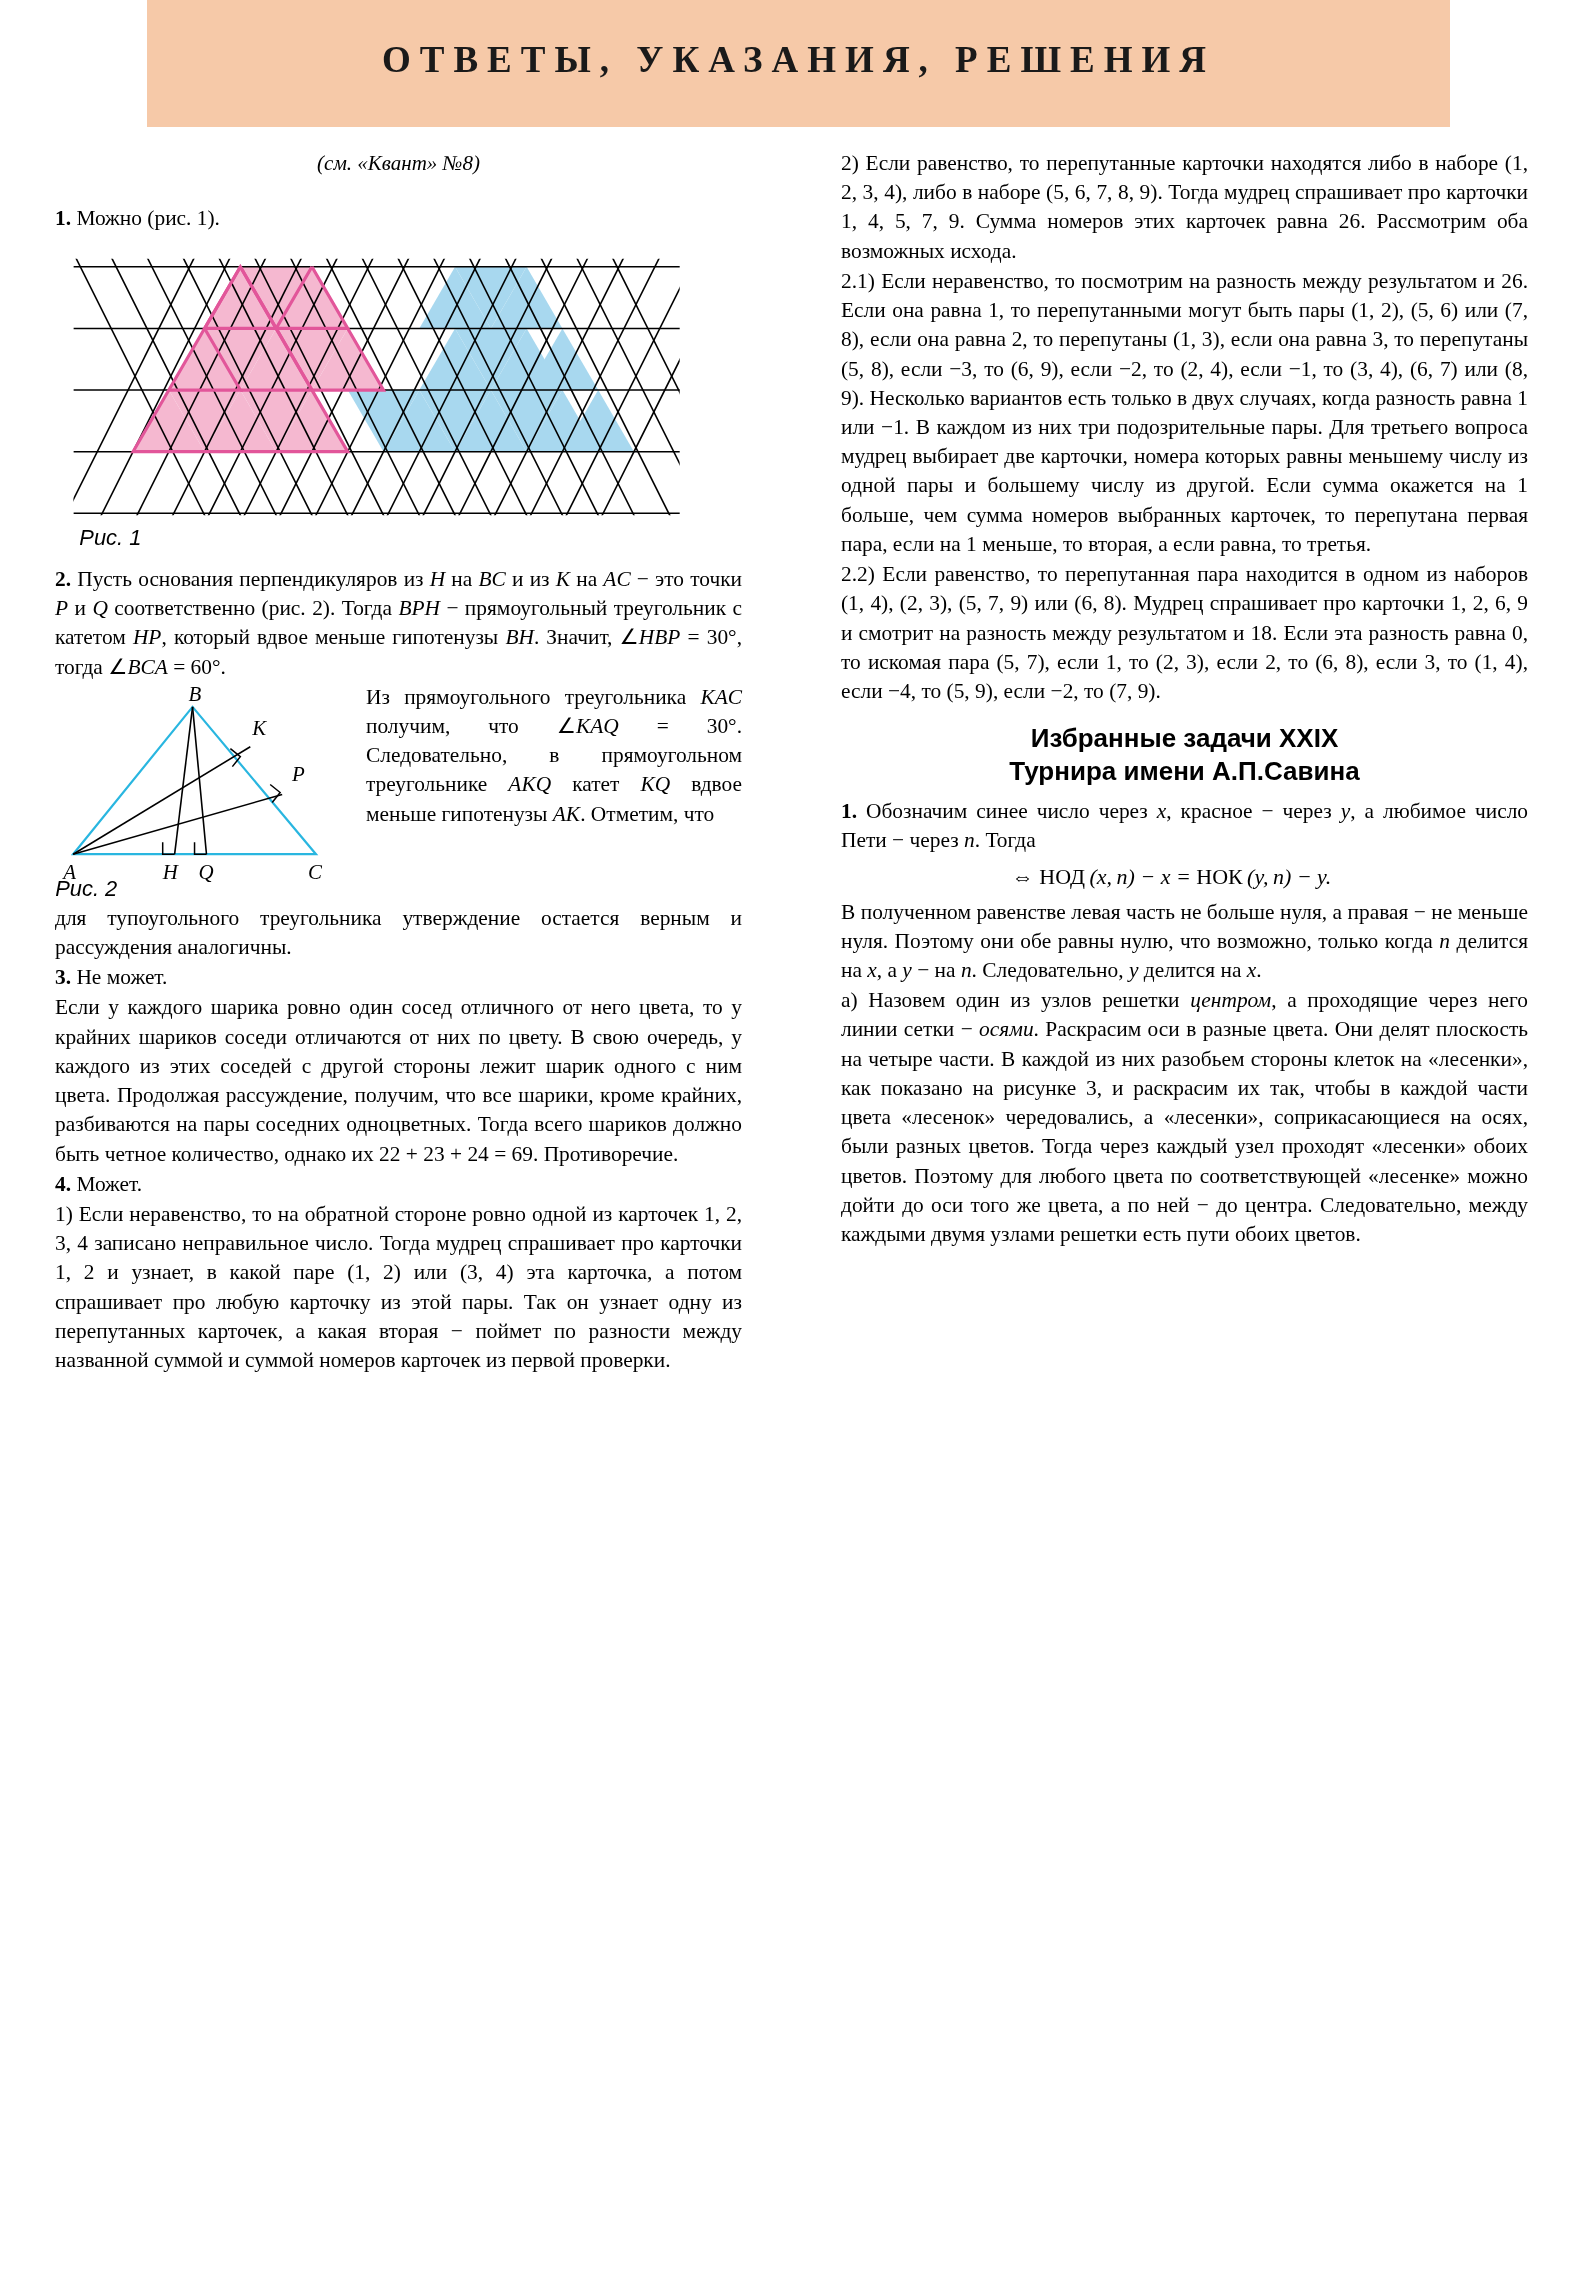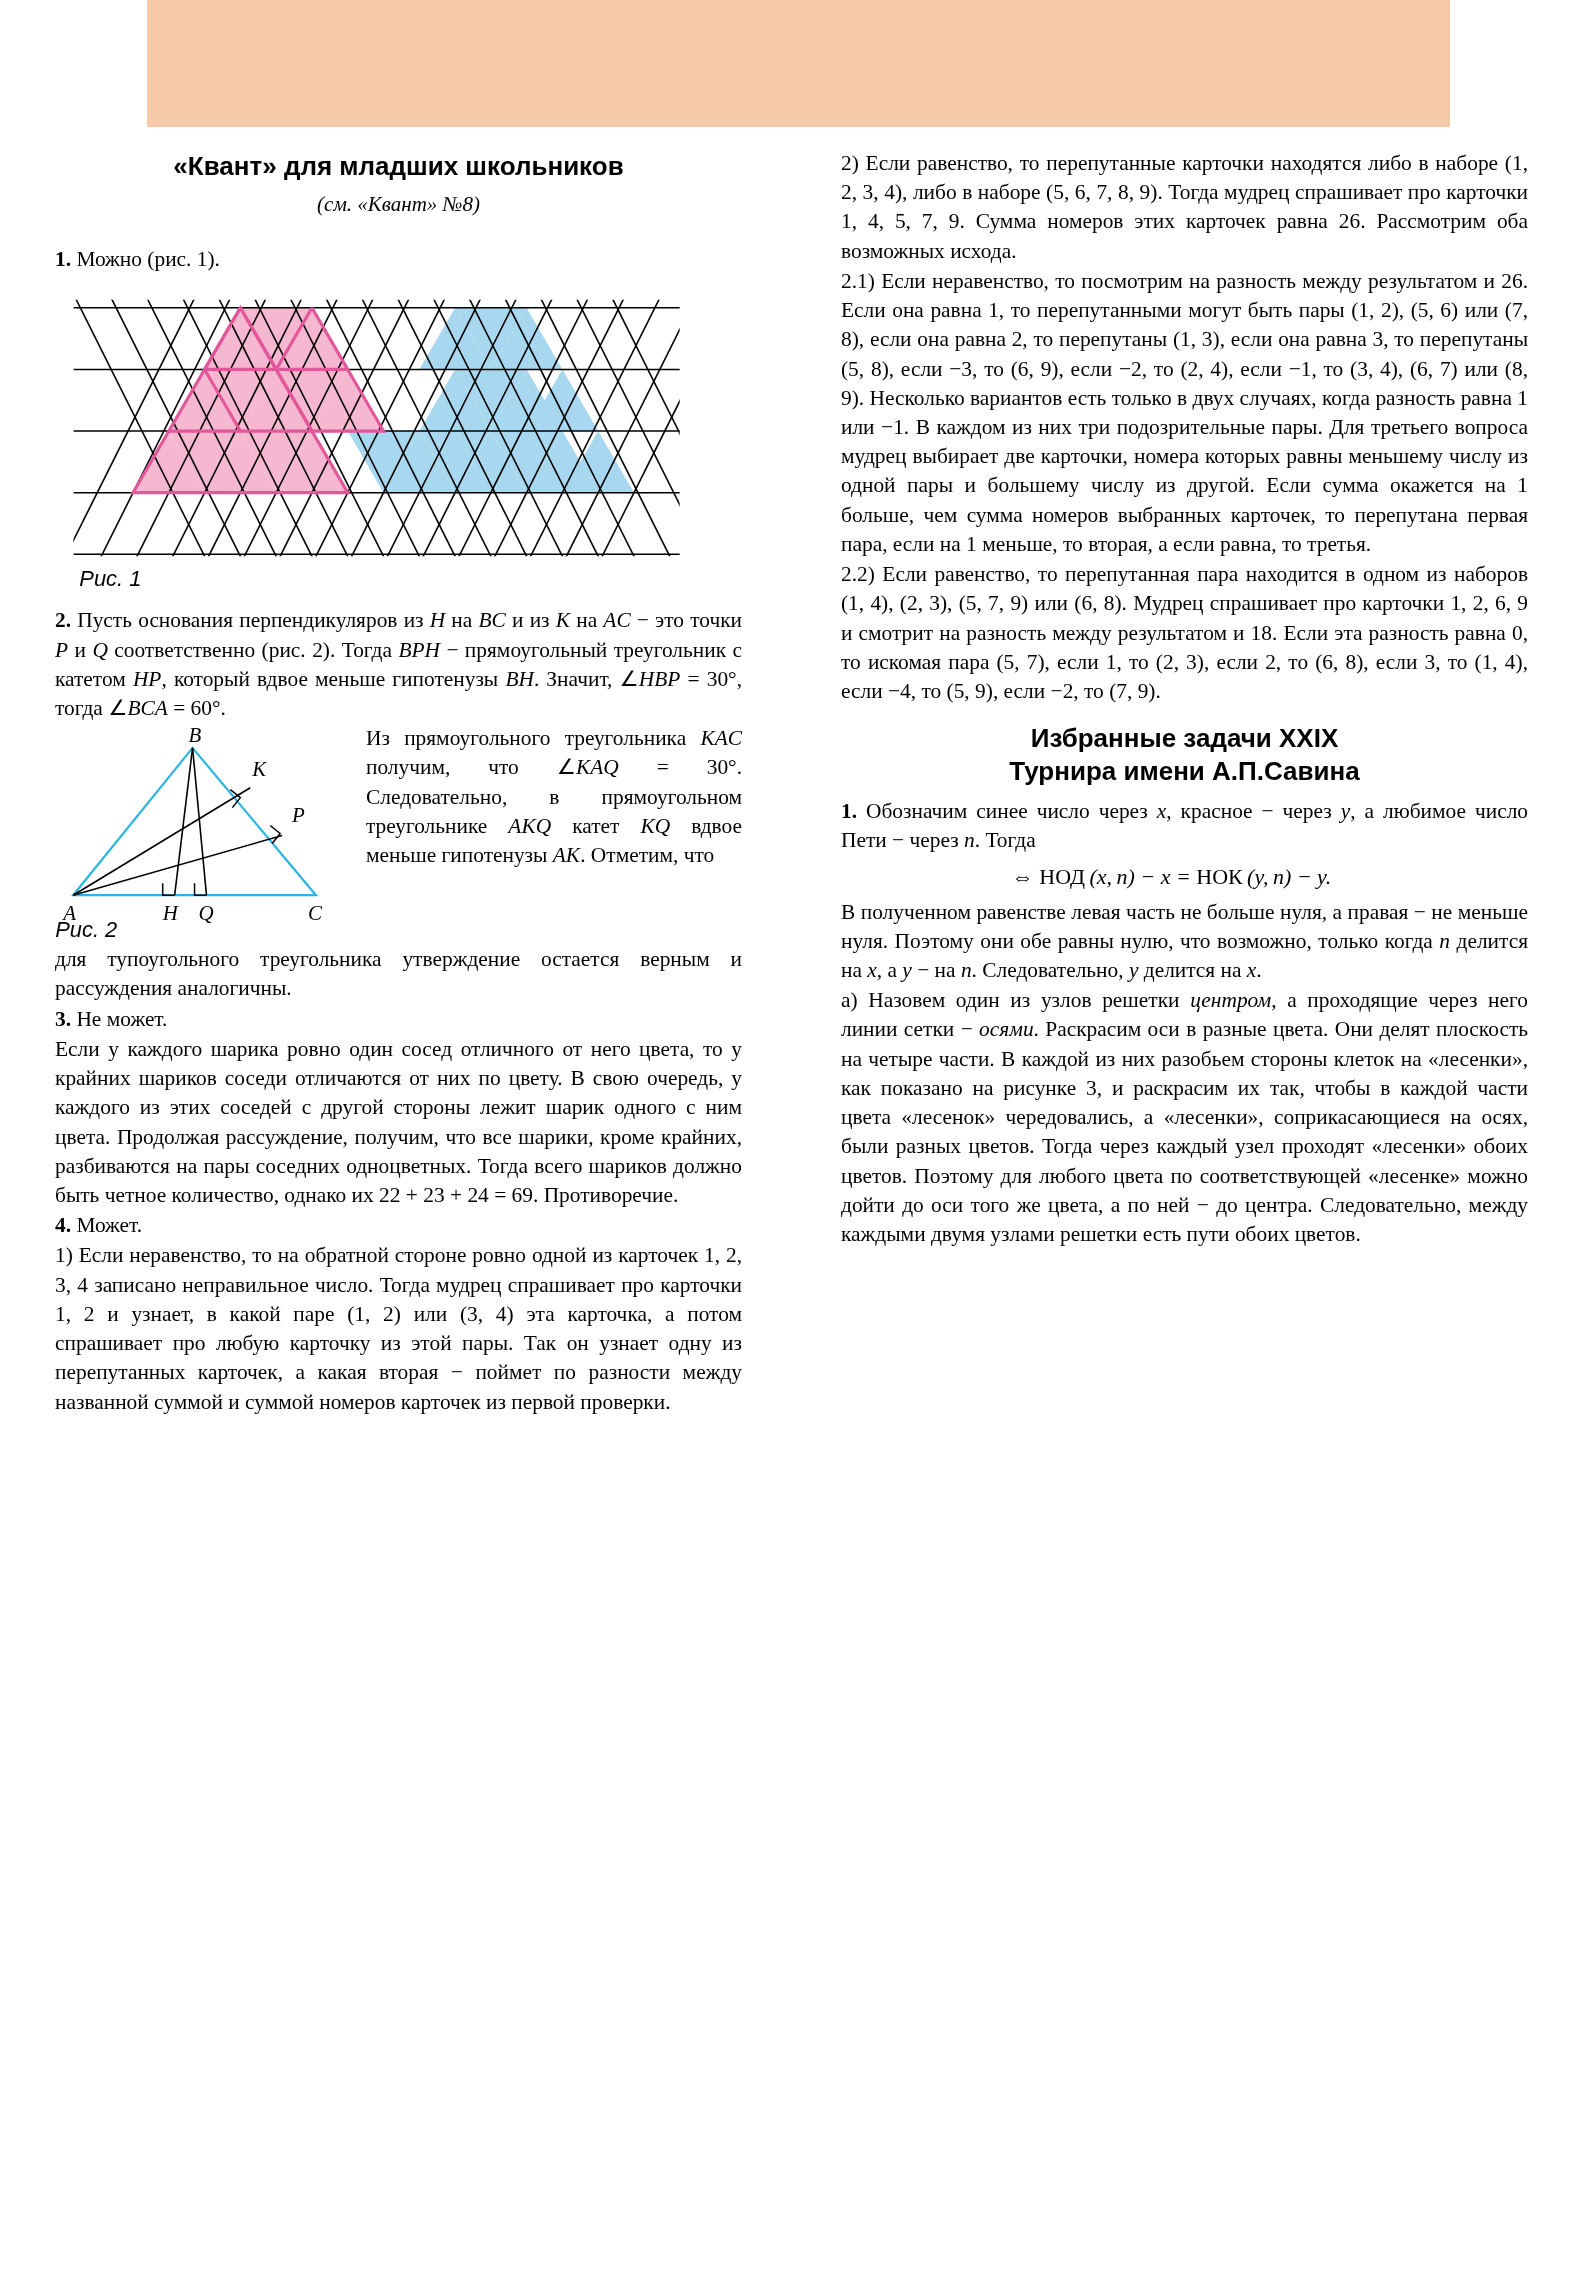--- a/index.html
+++ b/index.html
@@ -103,24 +103,24 @@
     margin: 2px 12px 0 0;
   }
   .clear { clear: both; }
 </style>
 </head>
 <body>
 
 <div class="page">
 
   <div class="header-band"></div>
+  <div class="header-title">ОТВЕТЫ, УКАЗАНИЯ, РЕШЕНИЯ</div>
 
   <div class="col col-left">
 
-    <div class="sec-title">«Квант» для младших школьников</div>
     <div class="sec-sub">(см. «Квант» №8)</div>
 
     <p class="p">
       <span class="b">1.</span> Можно (рис. 1).
     </p>
 
     <div class="fig1-wrap">
       <svg width="657" height="328" viewBox="0 0 660 330" style="font-size:21.5px">
         <defs>
           <clipPath id="clipFig1">

